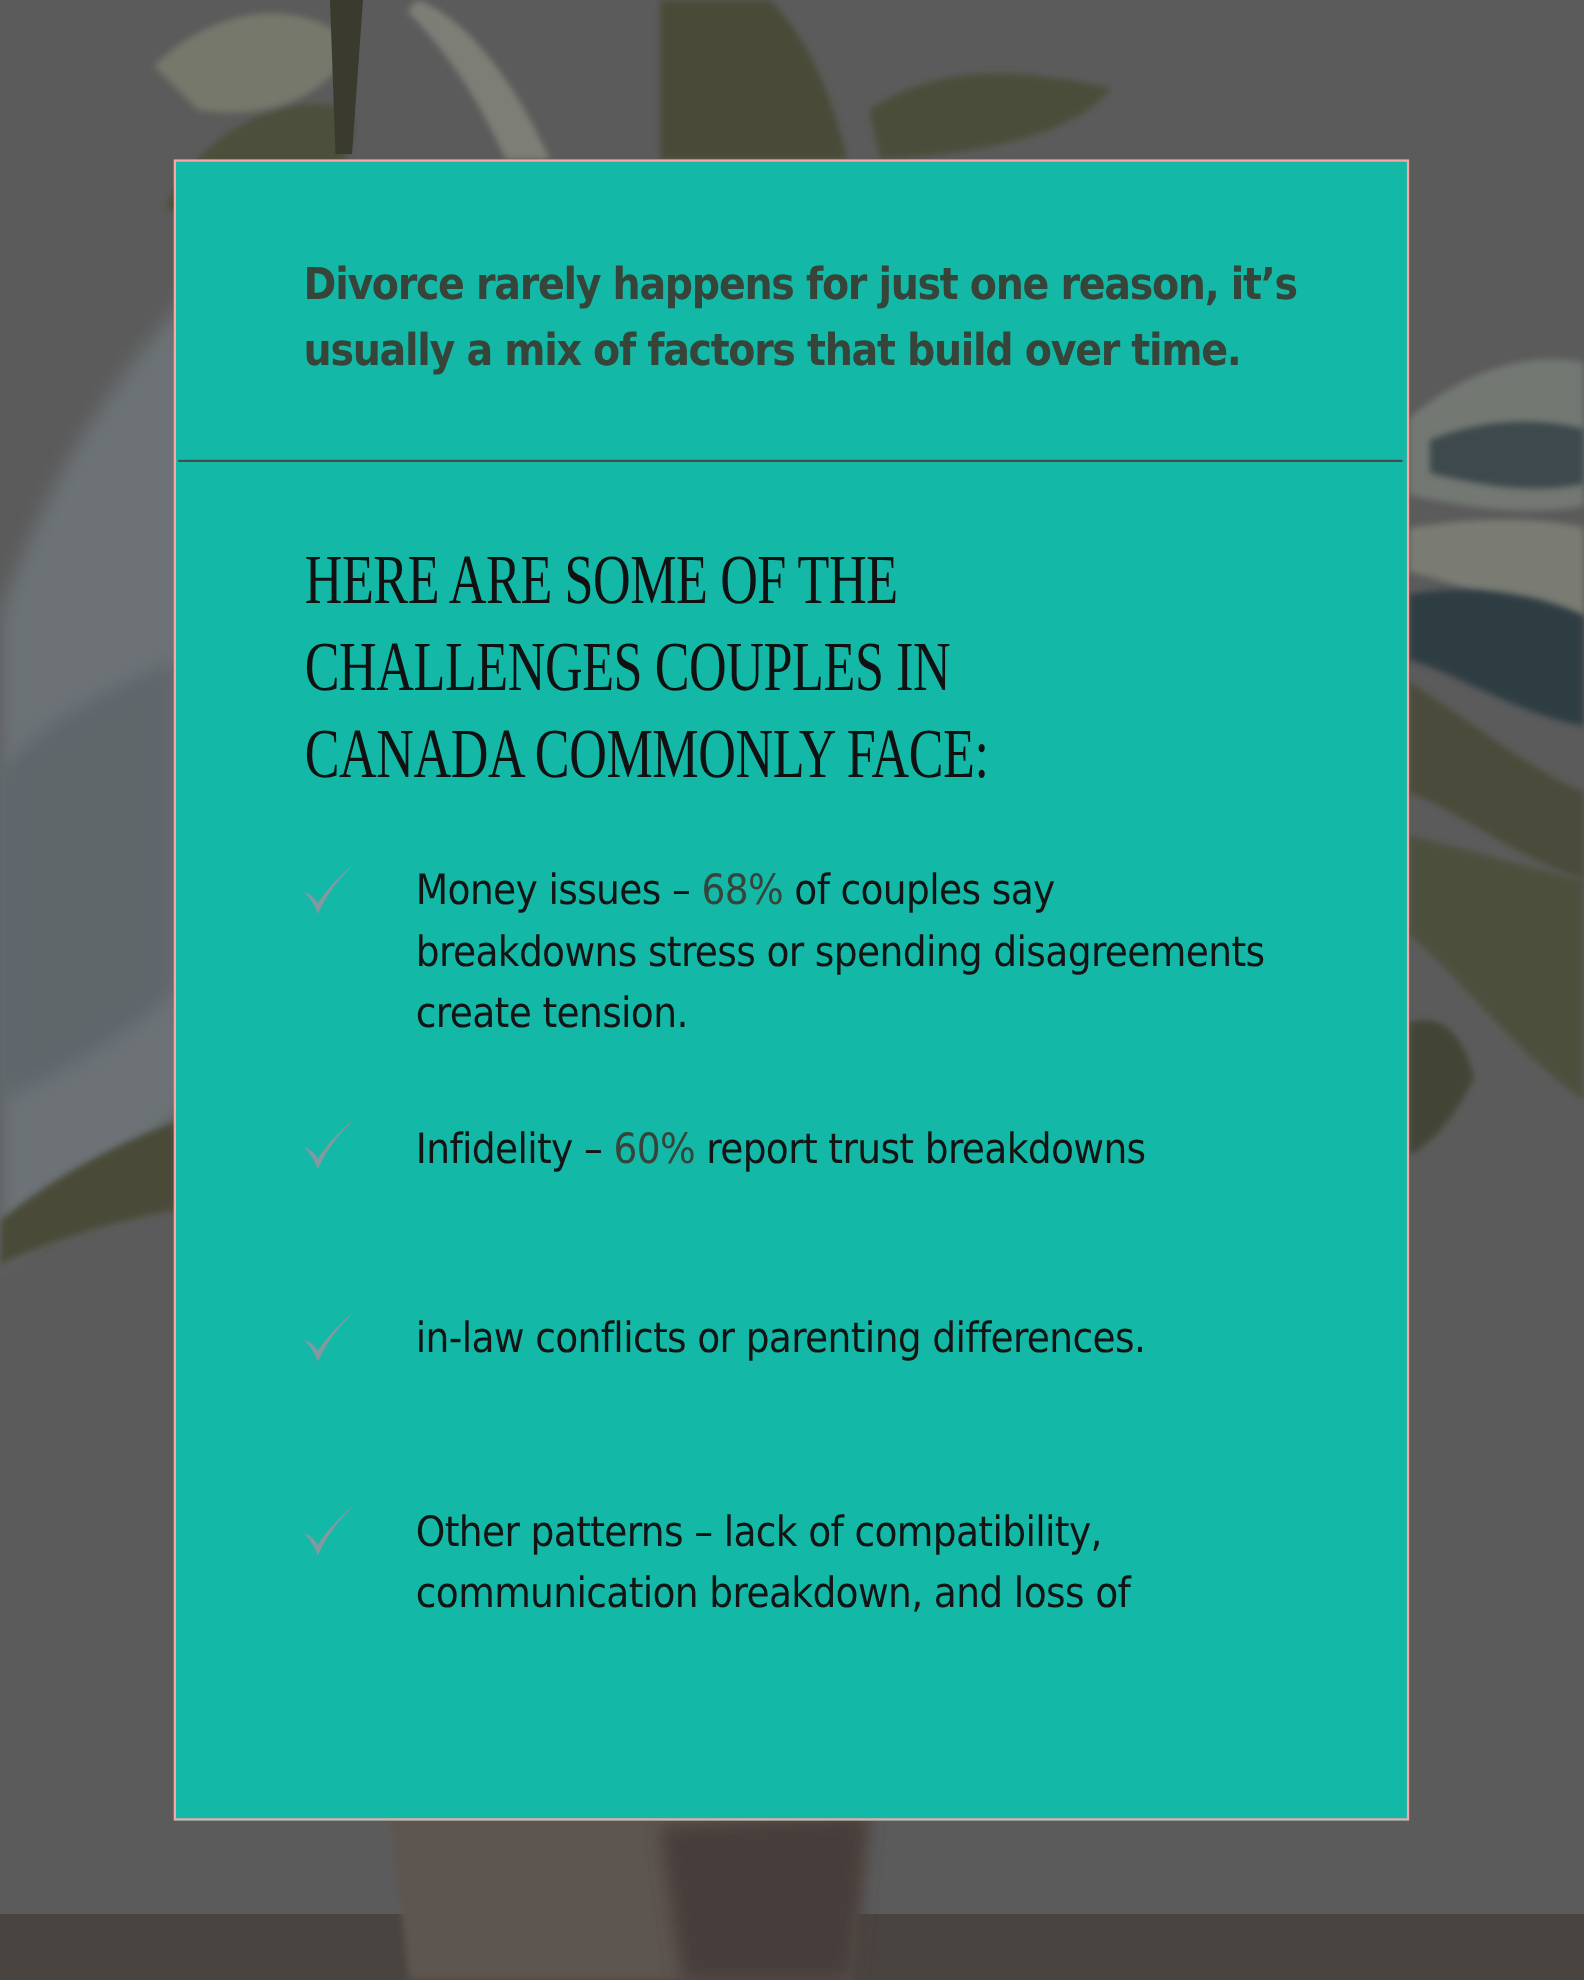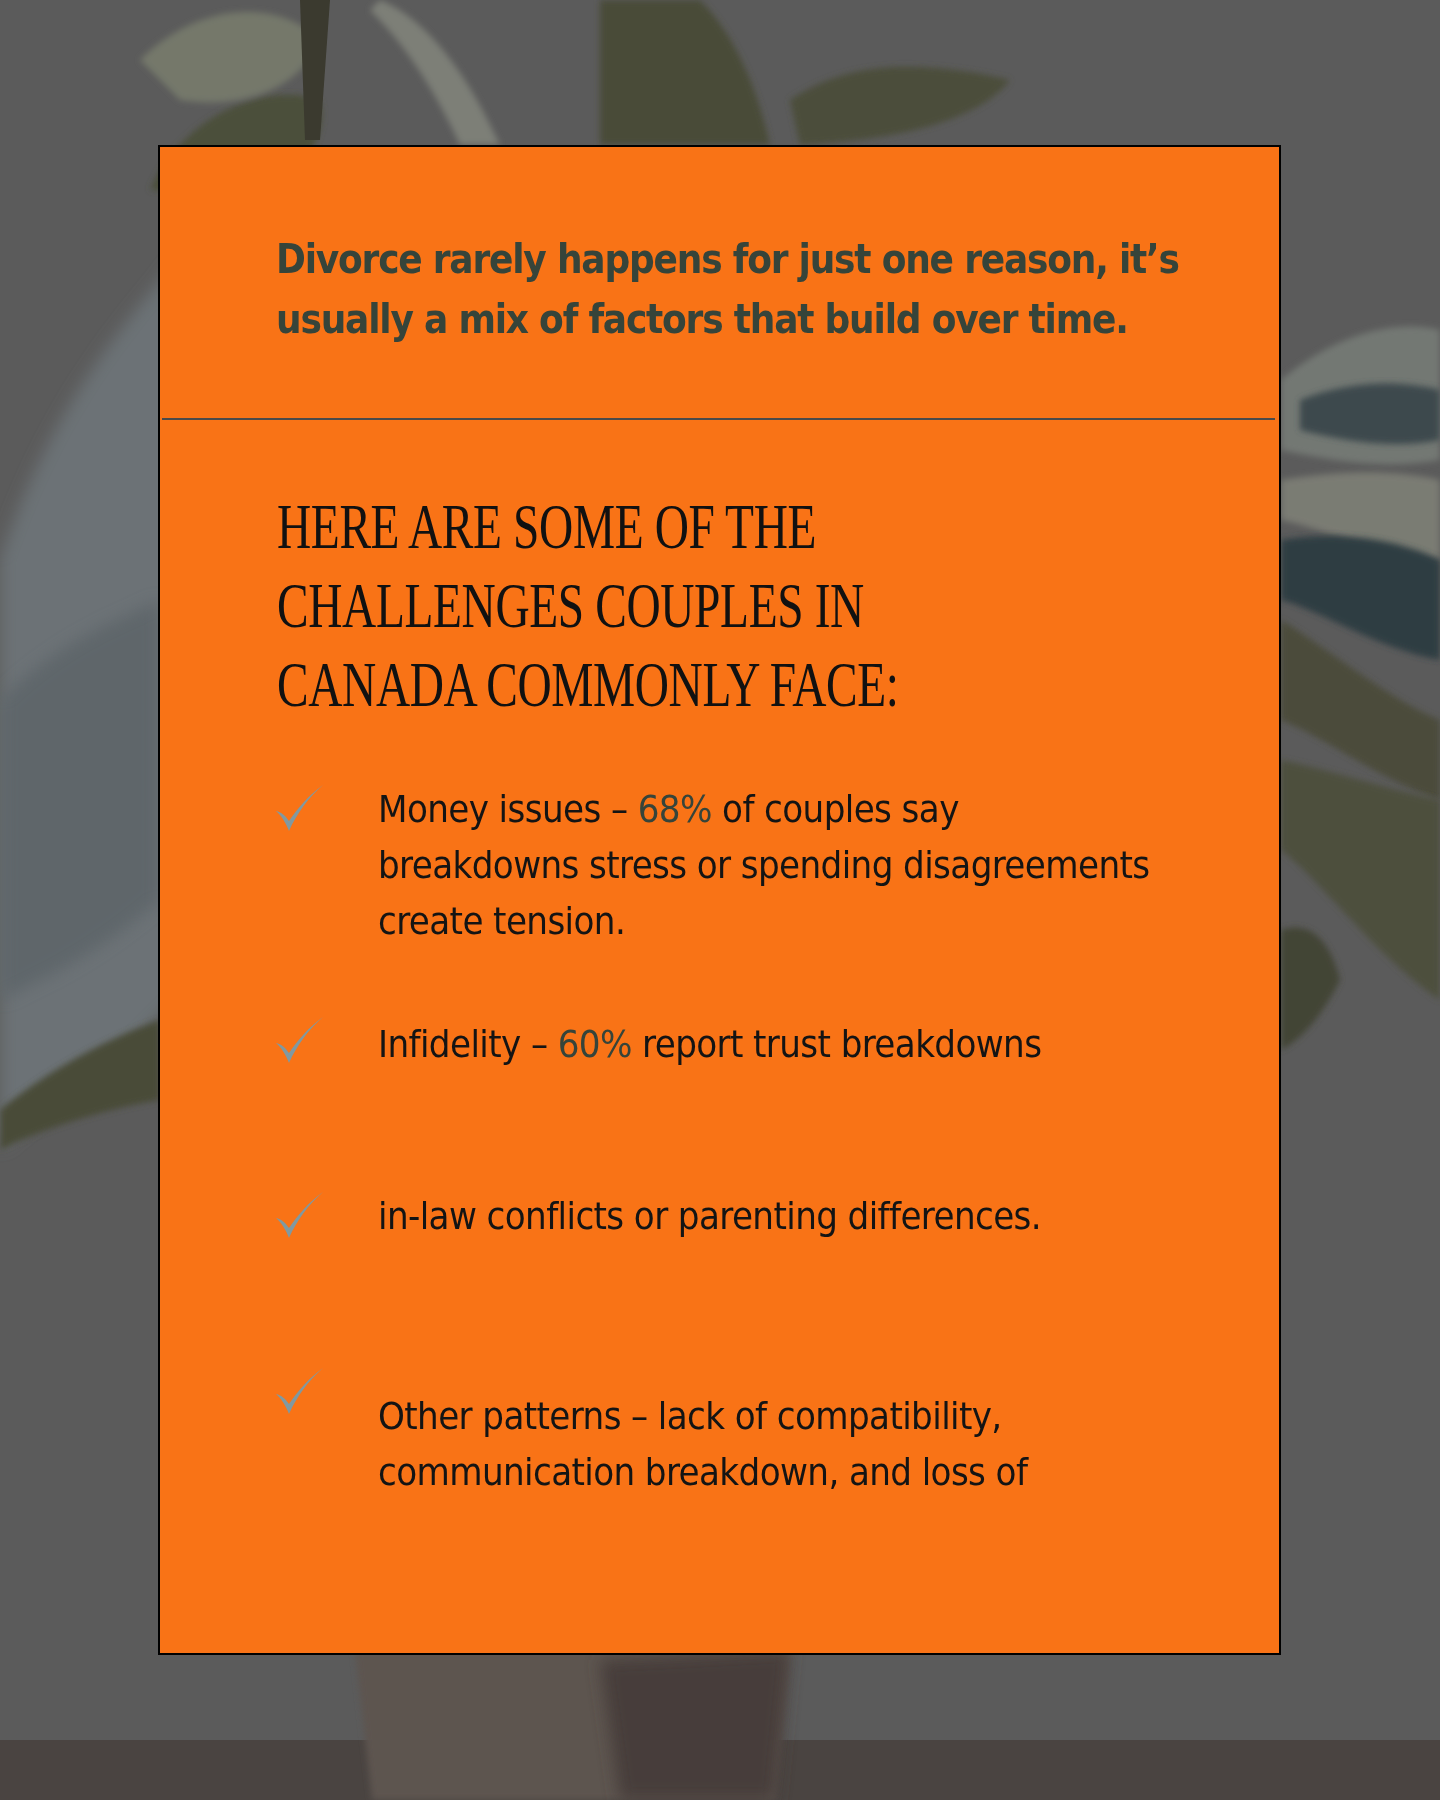--- a/index.html
+++ b/index.html
@@ -4,21 +4,21 @@
 <style>
   html, body { margin: 0; padding: 0; }
   body {
     width: 1440px; height: 1800px; position: relative; overflow: hidden;
     background: #5a5a5a;
     font-family: "DejaVu Sans", sans-serif;
   }
   .bg { position: absolute; inset: 0; z-index: 0; }
   .card {
     position: absolute; left: 158px; top: 145px; width: 1119px; height: 1506px;
-    background: #f97316; border: 2px solid #000000; z-index: 1;
+    background: #14b8a6; border: 2px solid #fca5a5; z-index: 1;
   }
   .intro {
     position: absolute; left: 116px; top: 82px; width: 940px;
     font-family: "DejaVu Sans Condensed", "DejaVu Sans", sans-serif;
     font-weight: bold; font-size: 40px; line-height: 60px;
     color: #36443a; letter-spacing: -1.2px;
   }
   .intro span { display: block; white-space: nowrap; }
   .divider {
     position: absolute; left: 2px; top: 271px; width: 1113px; height: 2px;
@@ -127,20 +127,20 @@
       </svg>
       <div class="item-text" style="top:0;">
         <span class="line">in-law conflicts or parenting differences.</span>
       </div>
     </div>
 
     <div class="item" style="top:1217px;">
       <svg class="check" style="top:2px;" viewBox="0 0 52 52">
         <path d="M3 28 C 8 32, 13 40, 16 48 C 24 30, 36 14, 50 2 C 36 12, 24 26, 16 38 C 12 32, 8 29, 3 28 Z" fill="#8199a0"></path>
       </svg>
-      <div class="item-text" style="top:0;margin-top:24px;">
+      <div class="item-text" style="top:0;">
         <span class="line">Other patterns – lack of compatibility,</span>
         <span class="line">communication breakdown, and loss of</span>
       </div>
     </div>
 
   </div>
 </div>
 
 </body></html>

